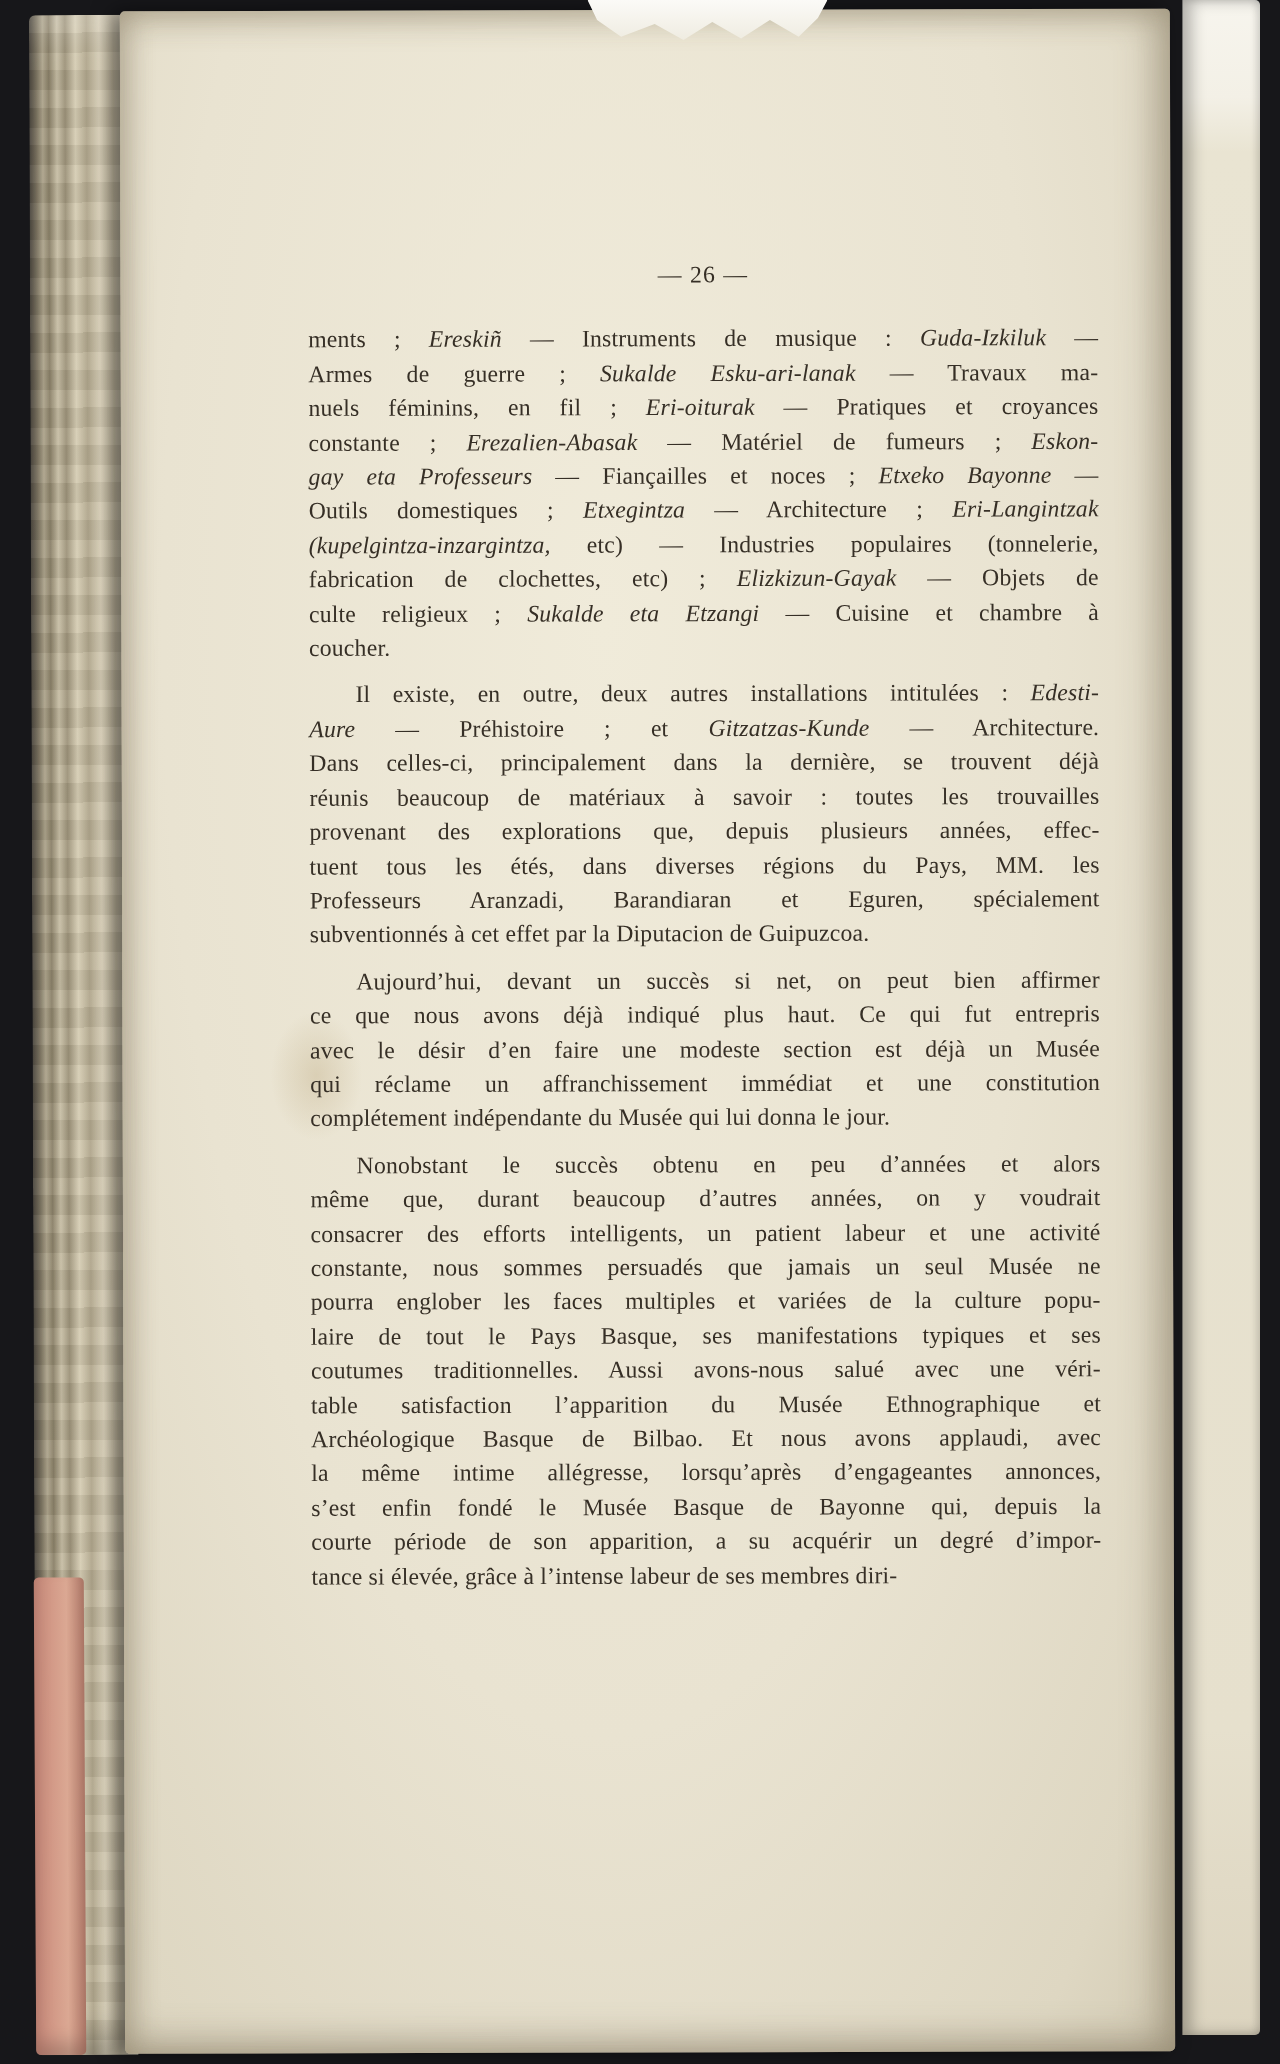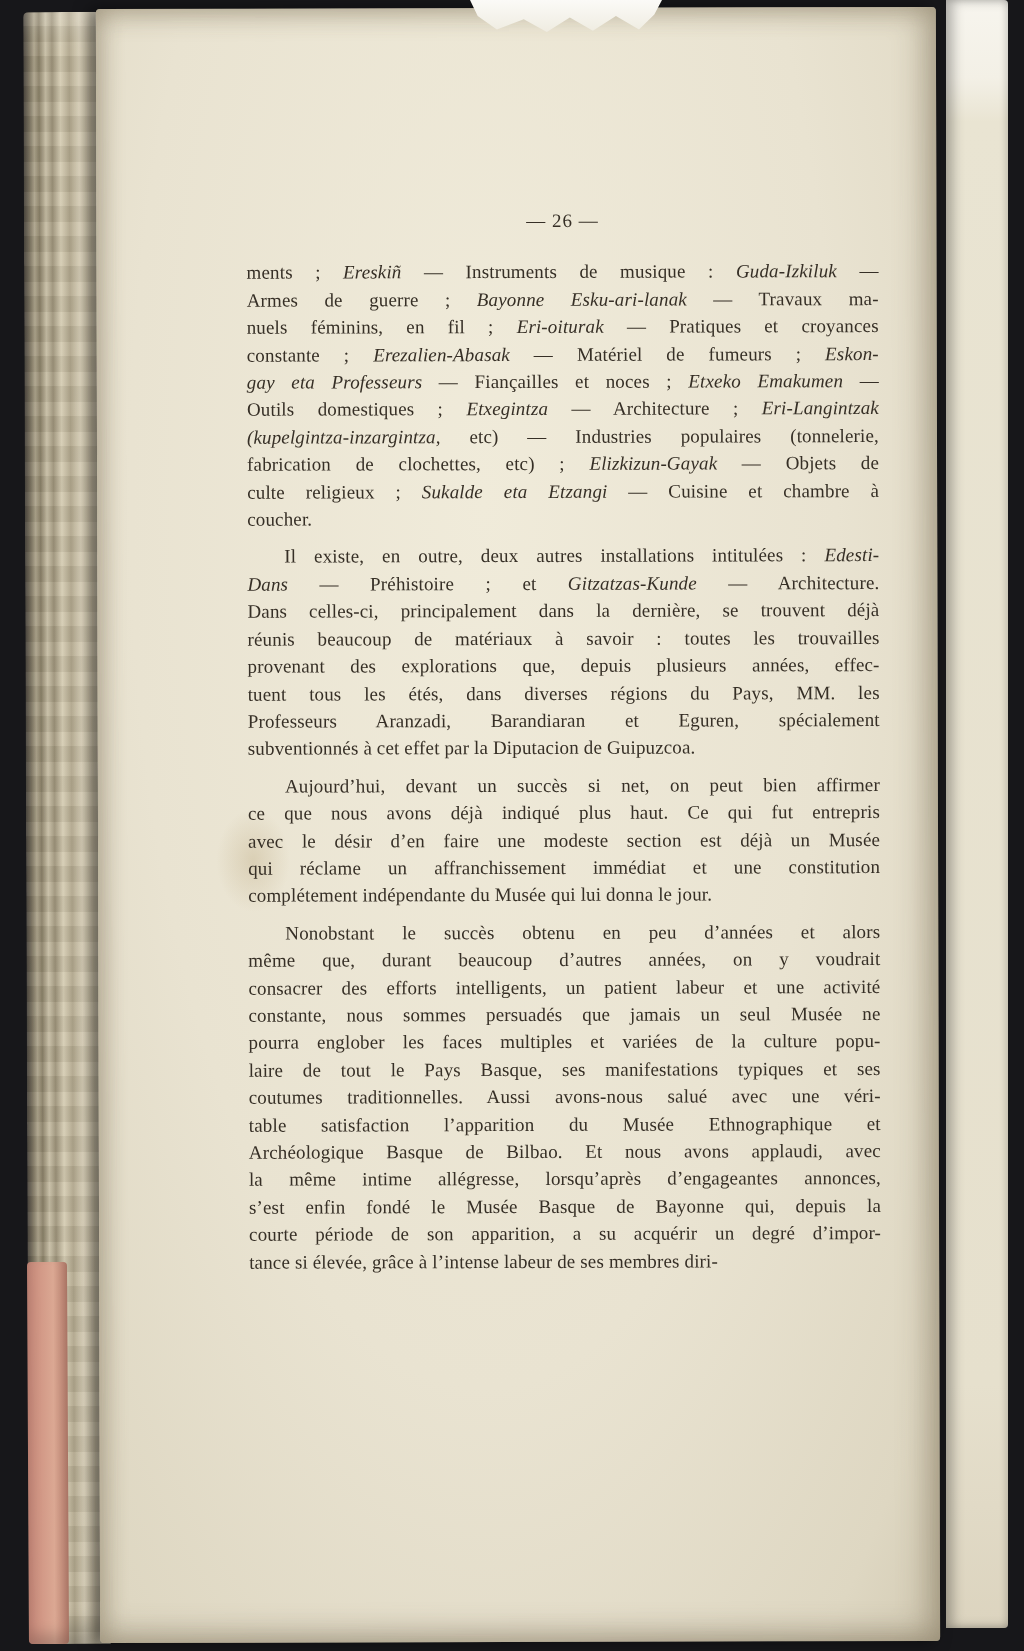--- a/index.html
+++ b/index.html
@@ -96,33 +96,33 @@
   <div class="stack-left"></div>
   <div class="pink-edge"></div>
 
   <div class="page">
     <div class="stain"></div>
     <div class="text-area">
       <div class="page-number">— 26 —</div>
       <div id="page-text">
           <div class="para">
             <div class="line"><span class="rm">ments ; </span><span class="it">Ereskiñ</span><span class="rm"> — Instruments de musique : </span><span class="it">Guda-Izkiluk</span><span class="rm"> —</span></div>
-            <div class="line"><span class="rm">Armes de guerre ; </span><span class="it">Bayonne Esku-ari-lanak</span><span class="rm"> — Travaux ma-</span></div>
+            <div class="line"><span class="rm">Armes de guerre ; </span><span class="it">Sukalde Esku-ari-lanak</span><span class="rm"> — Travaux ma-</span></div>
             <div class="line"><span class="rm">nuels féminins, en fil ; </span><span class="it">Eri-oiturak</span><span class="rm"> — Pratiques et croyances</span></div>
             <div class="line"><span class="rm">constante ; </span><span class="it">Erezalien-Abasak</span><span class="rm"> — Matériel de fumeurs ; </span><span class="it">Eskon-</span></div>
-            <div class="line"><span class="it">gay eta Professeurs</span><span class="rm"> — Fiançailles et noces ; </span><span class="it">Etxeko Emakumen</span><span class="rm"> —</span></div>
+            <div class="line"><span class="it">gay eta Professeurs</span><span class="rm"> — Fiançailles et noces ; </span><span class="it">Etxeko Bayonne</span><span class="rm"> —</span></div>
             <div class="line"><span class="rm">Outils domestiques ; </span><span class="it">Etxegintza</span><span class="rm"> — Architecture ; </span><span class="it">Eri-Langintzak</span></div>
             <div class="line"><span class="it">(kupelgintza-inzargintza,</span><span class="rm"> etc) — Industries populaires (tonnelerie,</span></div>
             <div class="line"><span class="rm">fabrication de clochettes, etc) ; </span><span class="it">Elizkizun-Gayak</span><span class="rm"> — Objets de</span></div>
             <div class="line"><span class="rm">culte religieux ; </span><span class="it">Sukalde eta Etzangi</span><span class="rm"> — Cuisine et chambre à</span></div>
             <div class="line last"><span class="rm">coucher.</span></div>
           </div>
           <div class="para indent">
             <div class="line"><span class="rm">Il existe, en outre, deux autres installations intitulées : </span><span class="it">Edesti-</span></div>
-            <div class="line"><span class="it">Dans</span><span class="rm"> — Préhistoire ; et </span><span class="it">Gitzatzas-Kunde</span><span class="rm"> — Architecture.</span></div>
+            <div class="line"><span class="it">Aure</span><span class="rm"> — Préhistoire ; et </span><span class="it">Gitzatzas-Kunde</span><span class="rm"> — Architecture.</span></div>
             <div class="line"><span class="rm">Dans celles-ci, principalement dans la dernière, se trouvent déjà</span></div>
             <div class="line"><span class="rm">réunis beaucoup de matériaux à savoir : toutes les trouvailles</span></div>
             <div class="line"><span class="rm">provenant des explorations que, depuis plusieurs années, effec-</span></div>
             <div class="line"><span class="rm">tuent tous les étés, dans diverses régions du Pays, MM. les</span></div>
             <div class="line"><span class="rm">Professeurs Aranzadi, Barandiaran et Eguren, spécialement</span></div>
             <div class="line last"><span class="rm">subventionnés à cet effet par la Diputacion de Guipuzcoa.</span></div>
           </div>
           <div class="para indent">
             <div class="line"><span class="rm">Aujourd’hui, devant un succès si net, on peut bien affirmer</span></div>
             <div class="line"><span class="rm">ce que nous avons déjà indiqué plus haut. Ce qui fut entrepris</span></div>

